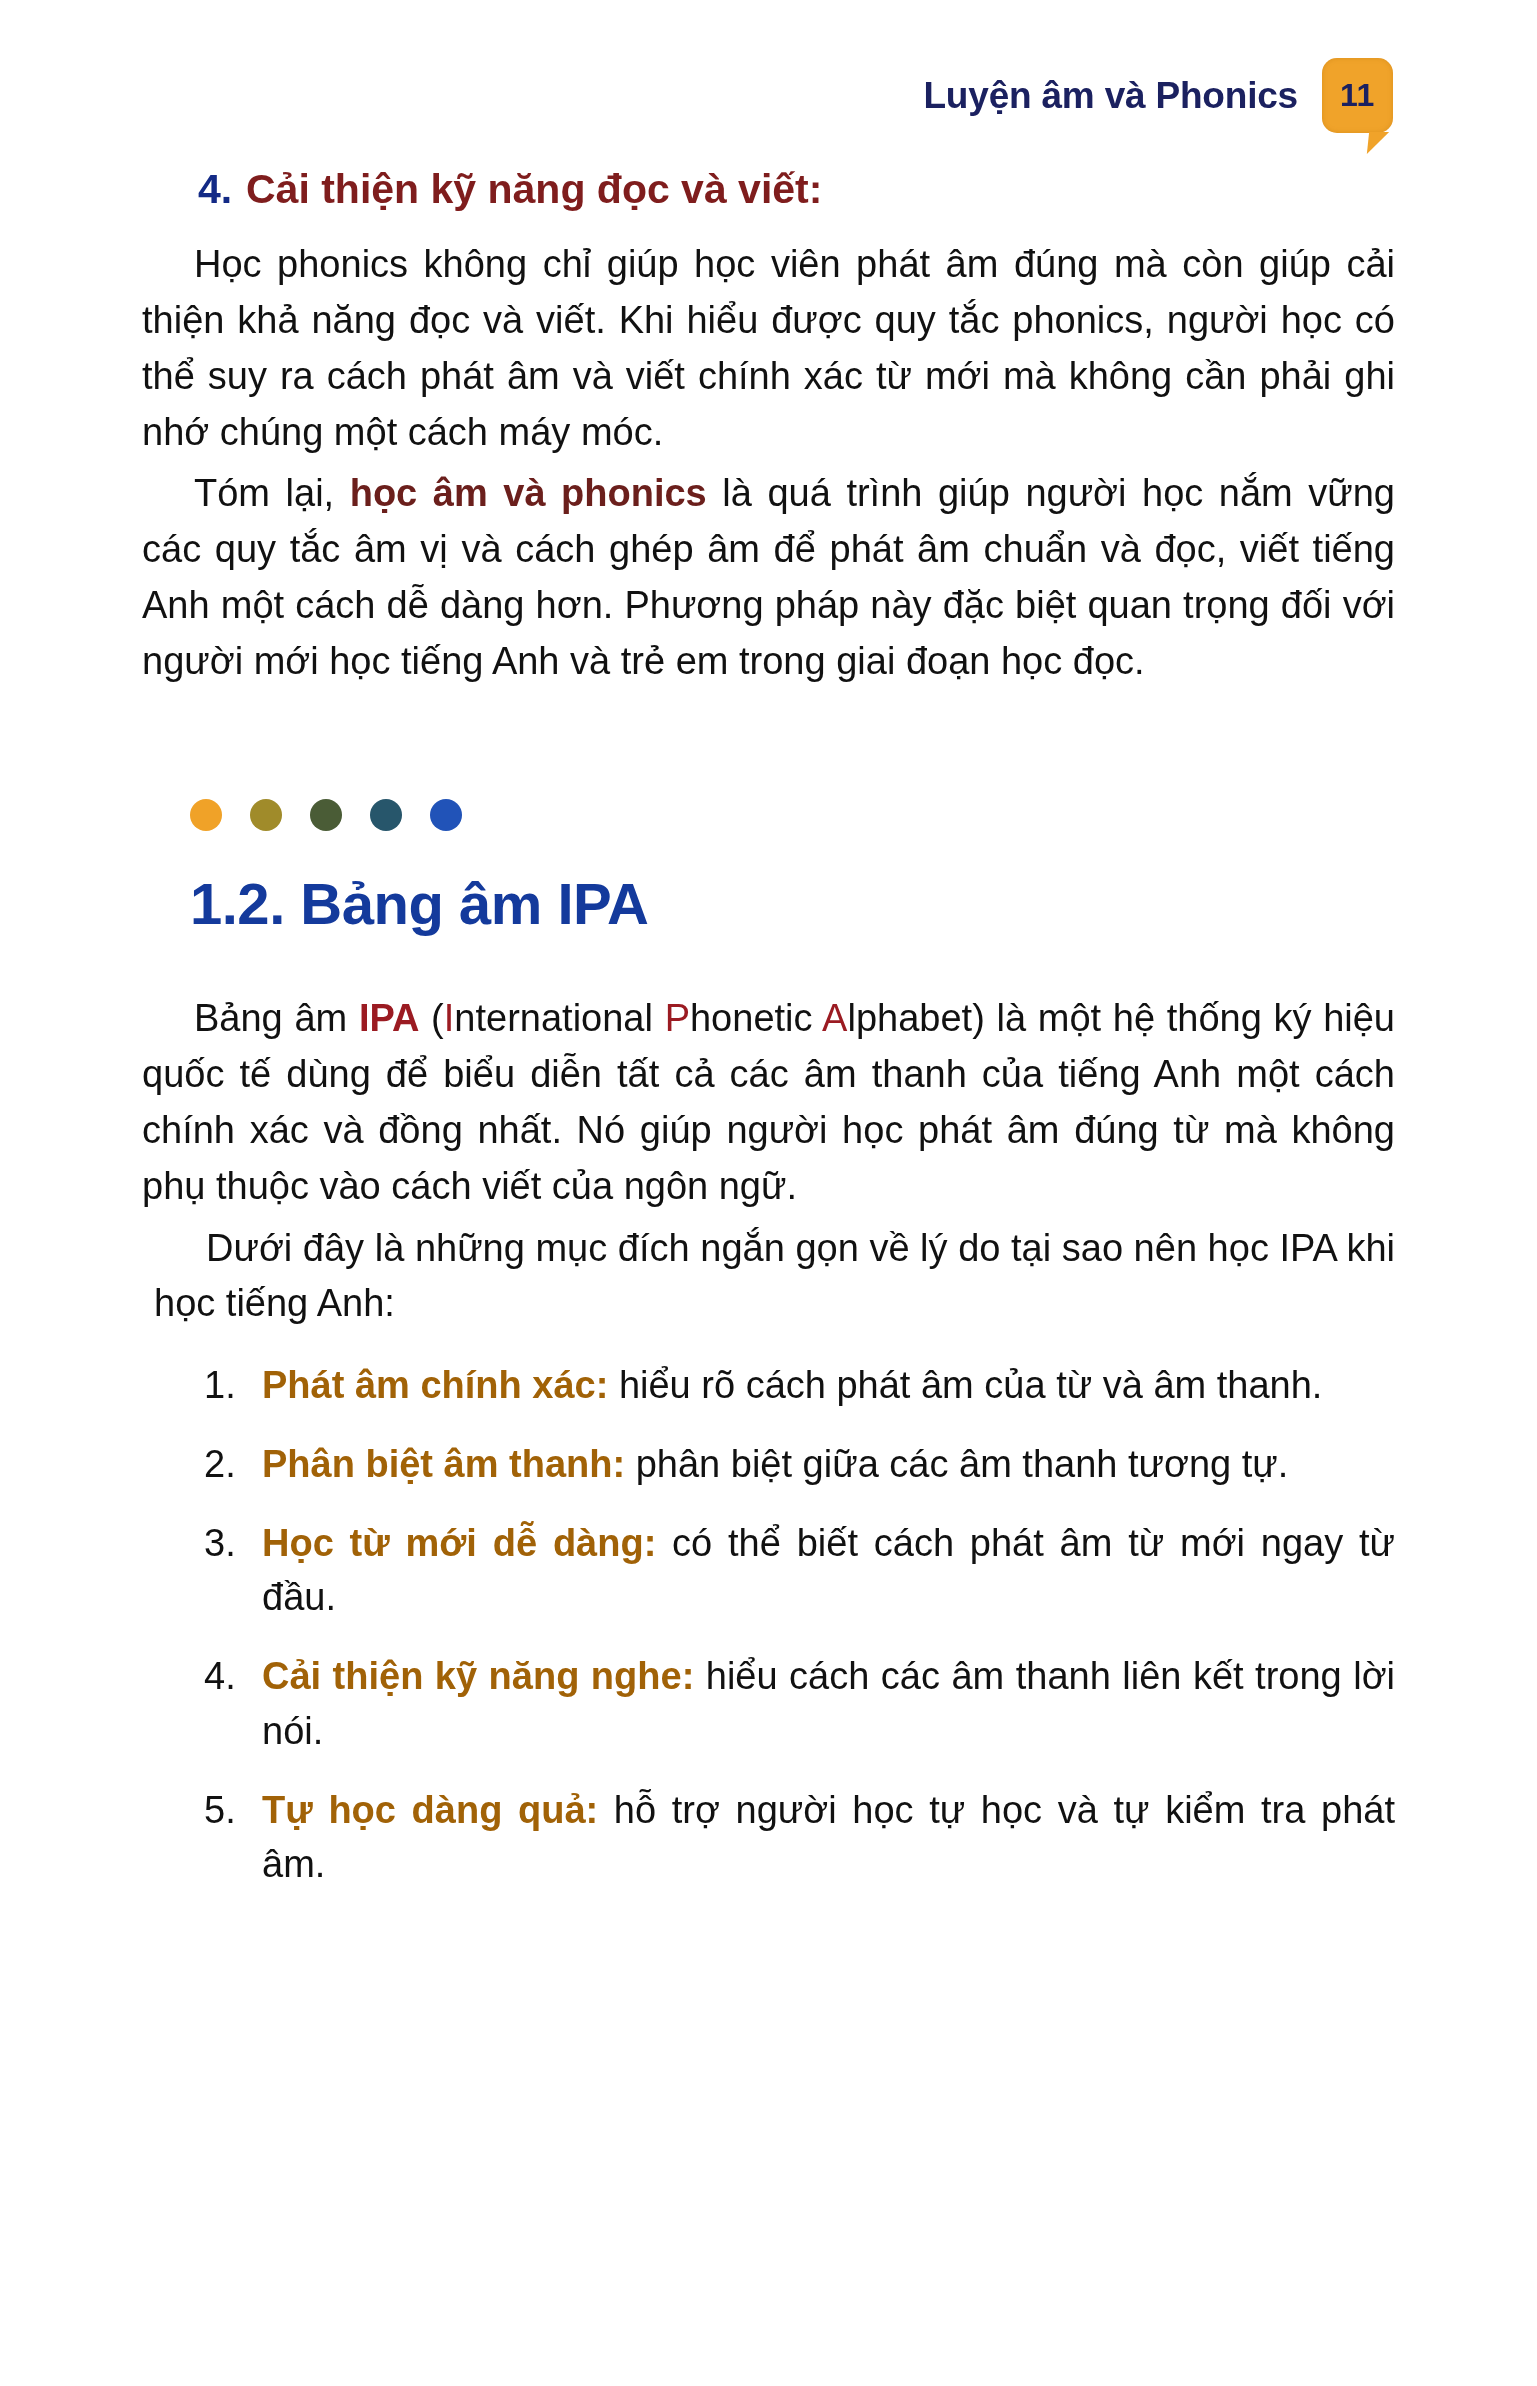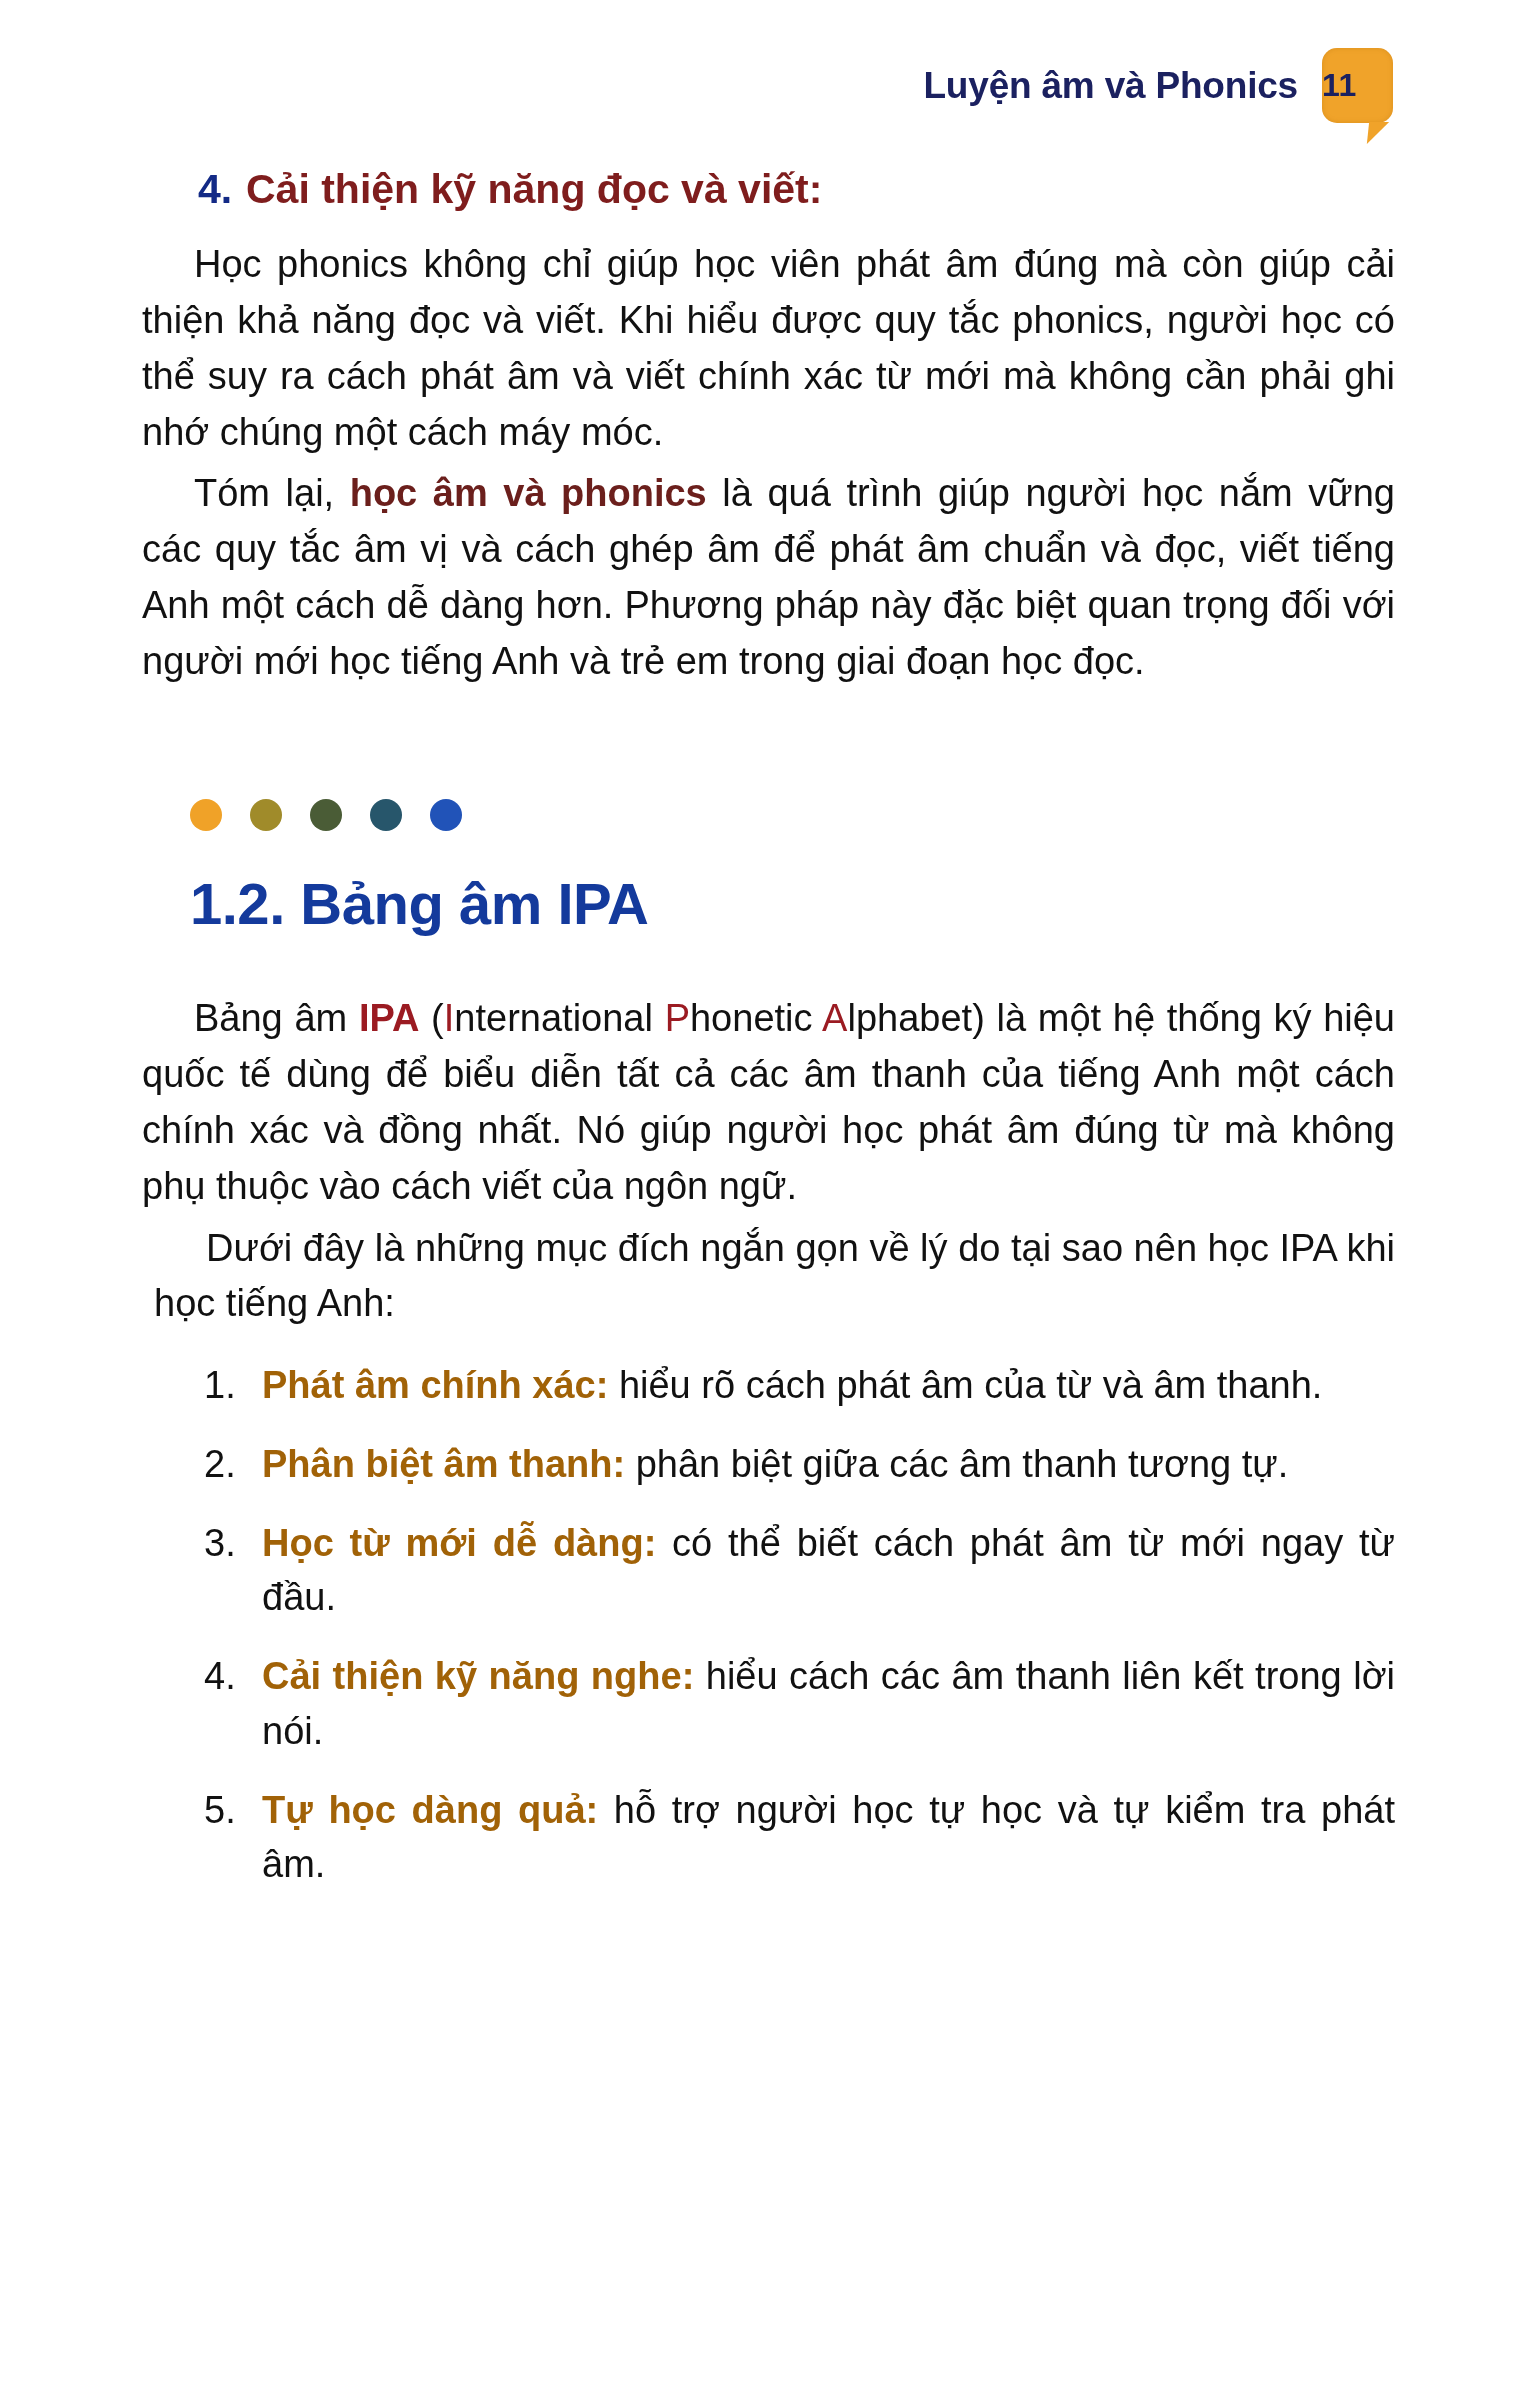--- a/index.html
+++ b/index.html
@@ -15,21 +15,21 @@
     background: #ffffff;
     box-sizing: border-box;
     font-family: "Liberation Sans", sans-serif;
     color: #111111;
     overflow: hidden;
   }
 
   
   .header {
     position: absolute;
-    top: 48px;
+    top: 58px;
     right: 144px;
     display: flex;
     align-items: center;
     gap: 24px;
   }
   .header-title {
     font-family: "Liberation Sans", sans-serif;
     font-weight: 700;
     font-size: 37px;
     letter-spacing: -0.2px;
@@ -37,21 +37,21 @@
     white-space: nowrap;
   }
   .page-badge {
     position: relative;
     width: 71px;
     height: 75px;
     background: #f0a32a;
     border-radius: 15px;
     display: flex;
     align-items: center;
-    justify-content: flex-start;
+    justify-content: center;
     box-shadow: inset 0 0 5.6px rgba(180,110,10,0.35);
   }
   .page-badge::after {
     content: "";
     position: absolute;
     right: 1.9px;
     bottom: -20.5px;
     width: 0;
     height: 0;
     border-left: 20.5px solid #f0a32a;

